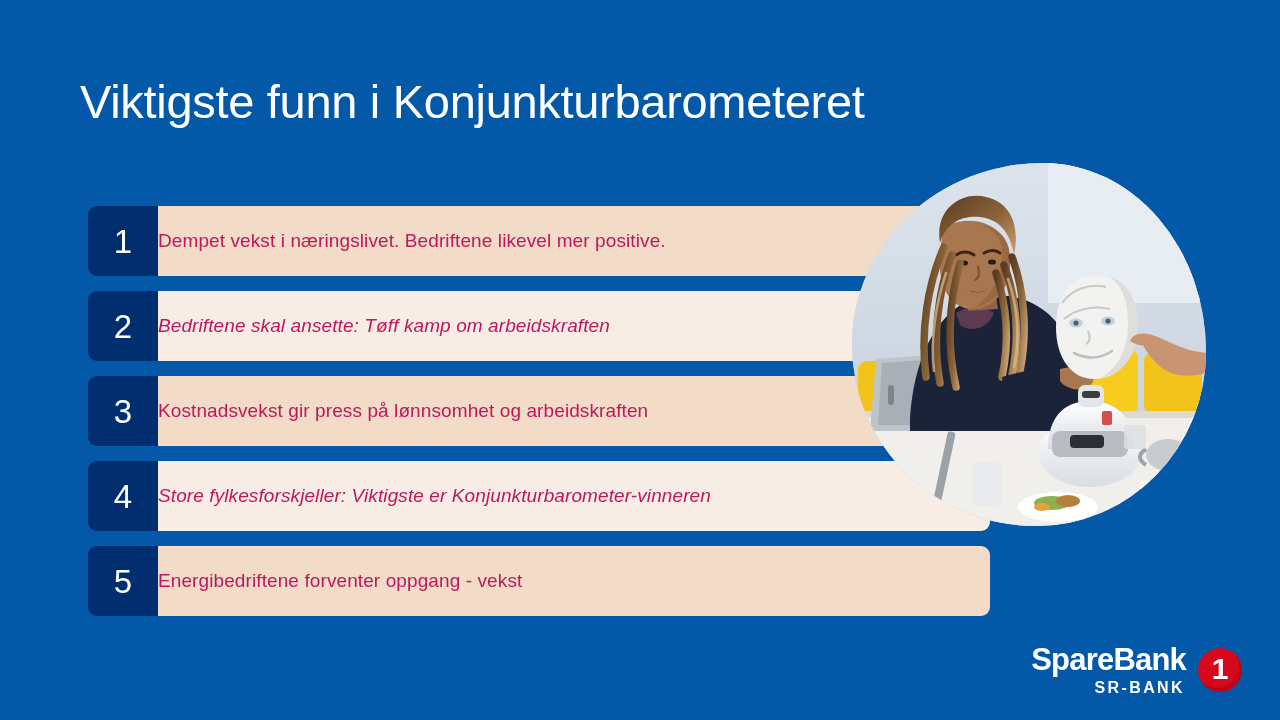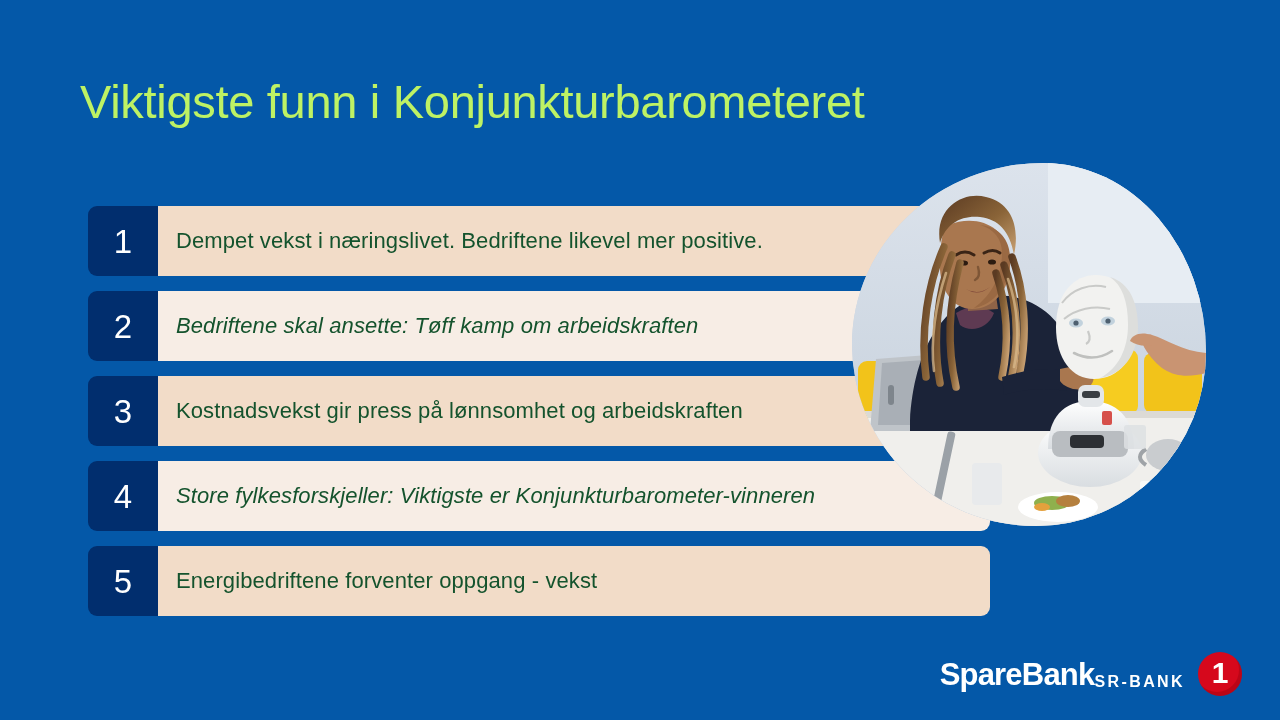--- a/index.html
+++ b/index.html
@@ -17,21 +17,21 @@
     overflow:hidden;
   }
 
   
   .slide-title {
     position:absolute;
     left:80px; top:74px;
     font-size:47px;
     font-weight:400;
     letter-spacing:-0.3px;
-    color:#bef264;
+    color:#ffffff;
     white-space:nowrap;
     line-height:1.18;
   }
 
   
   .findings {
     position:absolute;
     left:88px; top:206px;
     width:1000px;
   }
@@ -57,24 +57,23 @@
     font-weight:400;
     line-height:1;
     position:relative;
     z-index:3;
   }
 
   .finding-text {
     flex:1 1 auto;
     display:flex;
     align-items:center;
-    padding-left:18px;
     padding-right:20px;
-    font-size:22px;
-    color:#14532d;
+    font-size:19px;
+    color:#be185d;
     letter-spacing:0.1px;
     border-radius:0 9px 9px 0;
     position:relative;
     z-index:1;
     white-space:nowrap;
   }
 
   
   .tint-peach .finding-text { background:#F2DCC8; }
   .tint-cream .finding-text { background:#F7EDE5;font-style:italic; }
@@ -99,21 +98,21 @@
   .logo {
     position:absolute;
     right:38px; bottom:24px;
     display:flex;
     align-items:center;
     gap:12px;
     z-index:6;
   }
   .logo-word {
     display:flex;
-    flex-direction:row;
+    flex-direction:column;
     align-items:flex-end;
     line-height:1;
   }
   .logo-main {
     color:#FFFFFF;
     font-size:31px;
     font-weight:bold;
     letter-spacing:-0.8px;
   }
   .logo-sub {

